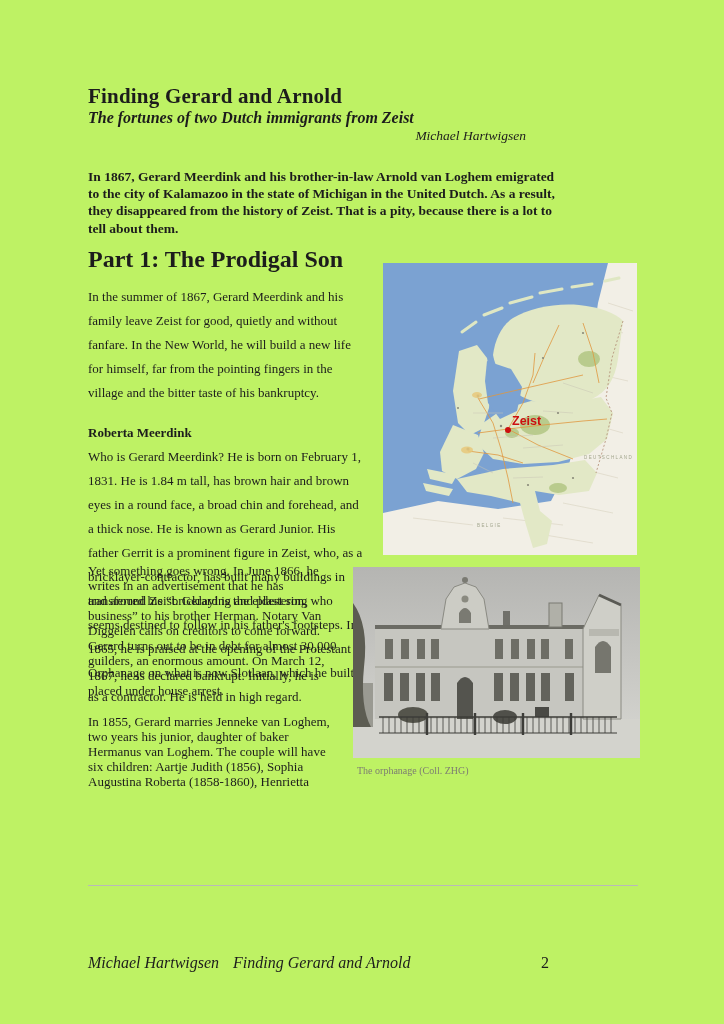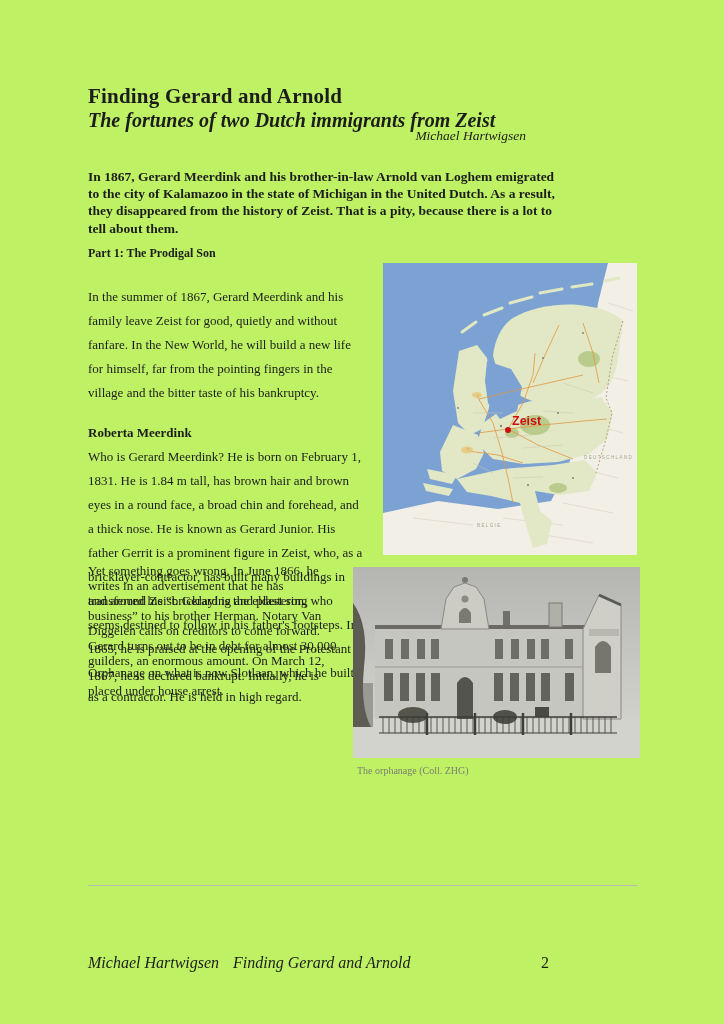--- a/index.html
+++ b/index.html
@@ -8,24 +8,24 @@
     width:724px;height:1024px;
     background:#bef264;
     font-family:"Liberation Serif", serif;
     color:#1c1c1c;
     overflow:hidden;
     margin:0 auto;
   }
   .abs{position:absolute;}
   .pre{white-space:pre-line;}
   .doc-title{left:88px;top:84px;font-size:21px;font-weight:bold;letter-spacing:.2px;}
-  .doc-subtitle{left:88px;top:109px;font-size:20px;font-weight:bold;font-style:italic;}
+  .doc-subtitle{left:88px;top:109px;font-size:16px;font-weight:bold;font-style:italic;}
   .doc-author{left:88px;top:128px;width:550px;text-align:right;padding-right:112px;box-sizing:border-box;font-size:13.5px;font-style:italic;}
   .intro{left:88px;top:168px;width:516px;font-size:13.5px;font-weight:bold;line-height:17.2px;}
-  .part1-heading{left:88px;top:246px;font-size:12px;font-weight:bold;}
+  .part1-heading{left:88px;top:246px;font-size:24px;font-weight:bold;}
   .col-a{left:88px;top:285px;width:294px;font-size:13px;line-height:24px;}
   .col-b{left:88px;top:563px;width:260px;font-size:13px;line-height:15px;}
   .subhead{font-weight:bold;}
   .gap{height:15.7px;}
   .map-figure{left:383px;top:263px;width:254px;height:292px;}
   .photo-figure{left:353px;top:567px;width:287px;height:191px;}
   .photo-caption{left:357px;top:765px;font-size:10px;color:#7d7d72;}
   .footer-rule{left:88px;top:885px;width:550px;height:1px;background:#b9b9b9;}
   .footer{left:88px;top:954px;width:550px;font-size:16px;font-style:italic;}
   .footer .f-title{margin-left:14px;}
@@ -73,20 +73,25 @@
     <div class="pre">Yet something goes wrong. In June 1866, he
 writes in an advertisement that he has
 transferred his “bricklaying and plastering
 business” to his brother Herman. Notary Van
 Diggelen calls on creditors to come forward.
 Gerard turns out to be in debt for almost 30,000
 guilders, an enormous amount. On March 12,
 1867, he is declared bankrupt. Initially, he is
 placed under house arrest.</div>
     <div class="gap"></div>
+    <div class="pre">In 1855, Gerard marries Jenneke van Loghem,
+two years his junior, daughter of baker
+Hermanus van Loghem. The couple will have
+six children: Aartje Judith (1856), Sophia
+Augustina Roberta (1858-1860), Henrietta</div>
   </div>
 
   <div class="abs map-figure">
     <svg width="254" height="292" viewBox="0 0 254 292">
 
       <rect x="0" y="0" width="254" height="292" fill="#7ba2d2"></rect>
 
       <path d="M225,0 L254,0 L254,292 L0,292 L0,250 L55,238 L115,246 L168,238 L185,205 L200,150 L207,95 L215,40 Z" fill="#f2efe6"></path>
 
       <g stroke="#d8d2c0" stroke-width="0.6" fill="none">

